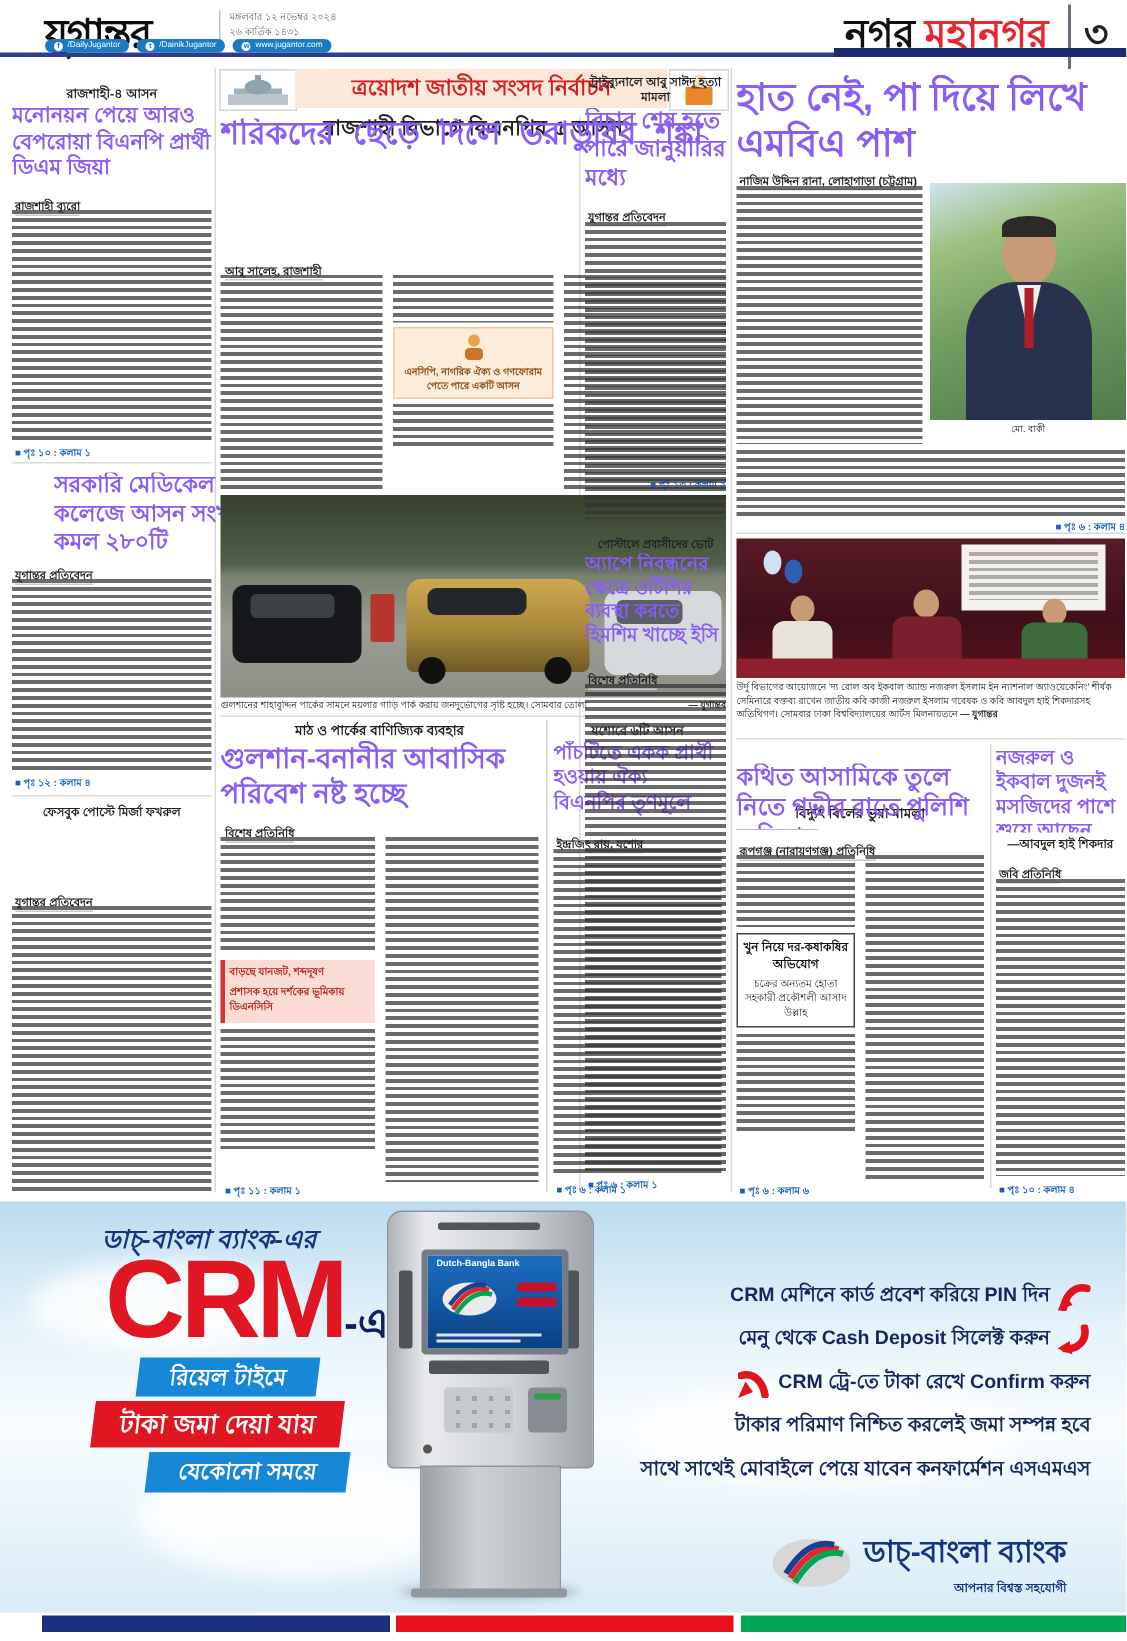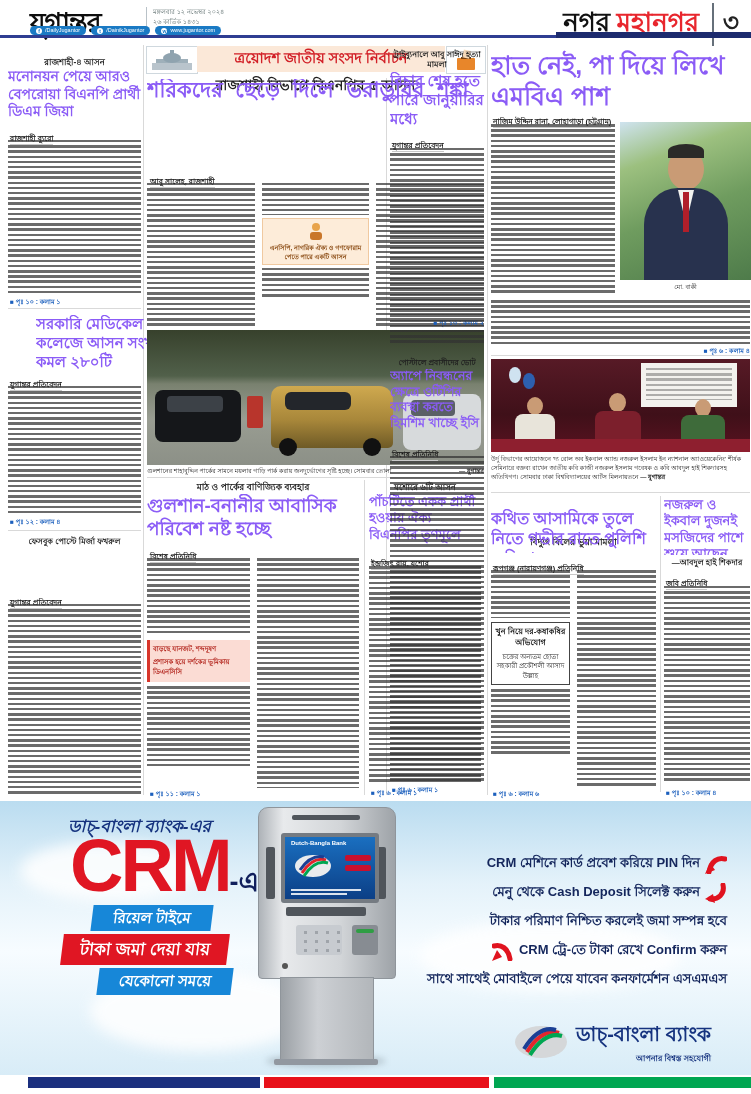--- a/index.html
+++ b/index.html
@@ -327,28 +327,28 @@
           </svg>
       </div>
       <div class="step">
         <span>মেনু থেকে Cash Deposit সিলেক্ট করুন</span>
         <svg width="22" height="20" viewBox="0 0 22 20">
             <path d="M18 2 C20 11 13 17 5 16" fill="none" stroke="#e0131f" stroke-width="5" stroke-linecap="round"></path>
             <polygon points="0,16 10,20 8,11" fill="#e0131f"></polygon>
           </svg>
       </div>
       <div class="step">
-        <span>টাকার পরিমাণ নিশ্চিত করলেই জমা সম্পন্ন হবে</span>
-      </div>
-      <div class="step">
         <svg width="22" height="20" viewBox="0 0 22 20">
             <path d="M18 18 C16 7 9 3 2 5" fill="none" stroke="#e0131f" stroke-width="5" stroke-linecap="round"></path>
             <polygon points="22,20 12,16 17,9" fill="#e0131f" transform="scale(-1,1) translate(-22,0)"></polygon>
           </svg>
         <span>CRM ট্রে-তে টাকা রেখে Confirm করুন</span>
+      </div>
+      <div class="step">
+        <span>টাকার পরিমাণ নিশ্চিত করলেই জমা সম্পন্ন হবে</span>
       </div>
       <div class="step">
         <span>সাথে সাথেই মোবাইলে পেয়ে যাবেন কনফার্মেশন এসএমএস</span>
       </div>
     </div>
 
     <div class="abs" style="right:40px;top:218px;display:flex;align-items:center;gap:8px;">
       <svg width="54" height="38" viewBox="0 0 54 38">
         <ellipse cx="27" cy="19" rx="26" ry="16" fill="#d5d7d9"></ellipse>
         <path d="M13 29 Q28 5 45 10" stroke="#e3262c" stroke-width="4" fill="none"></path>

